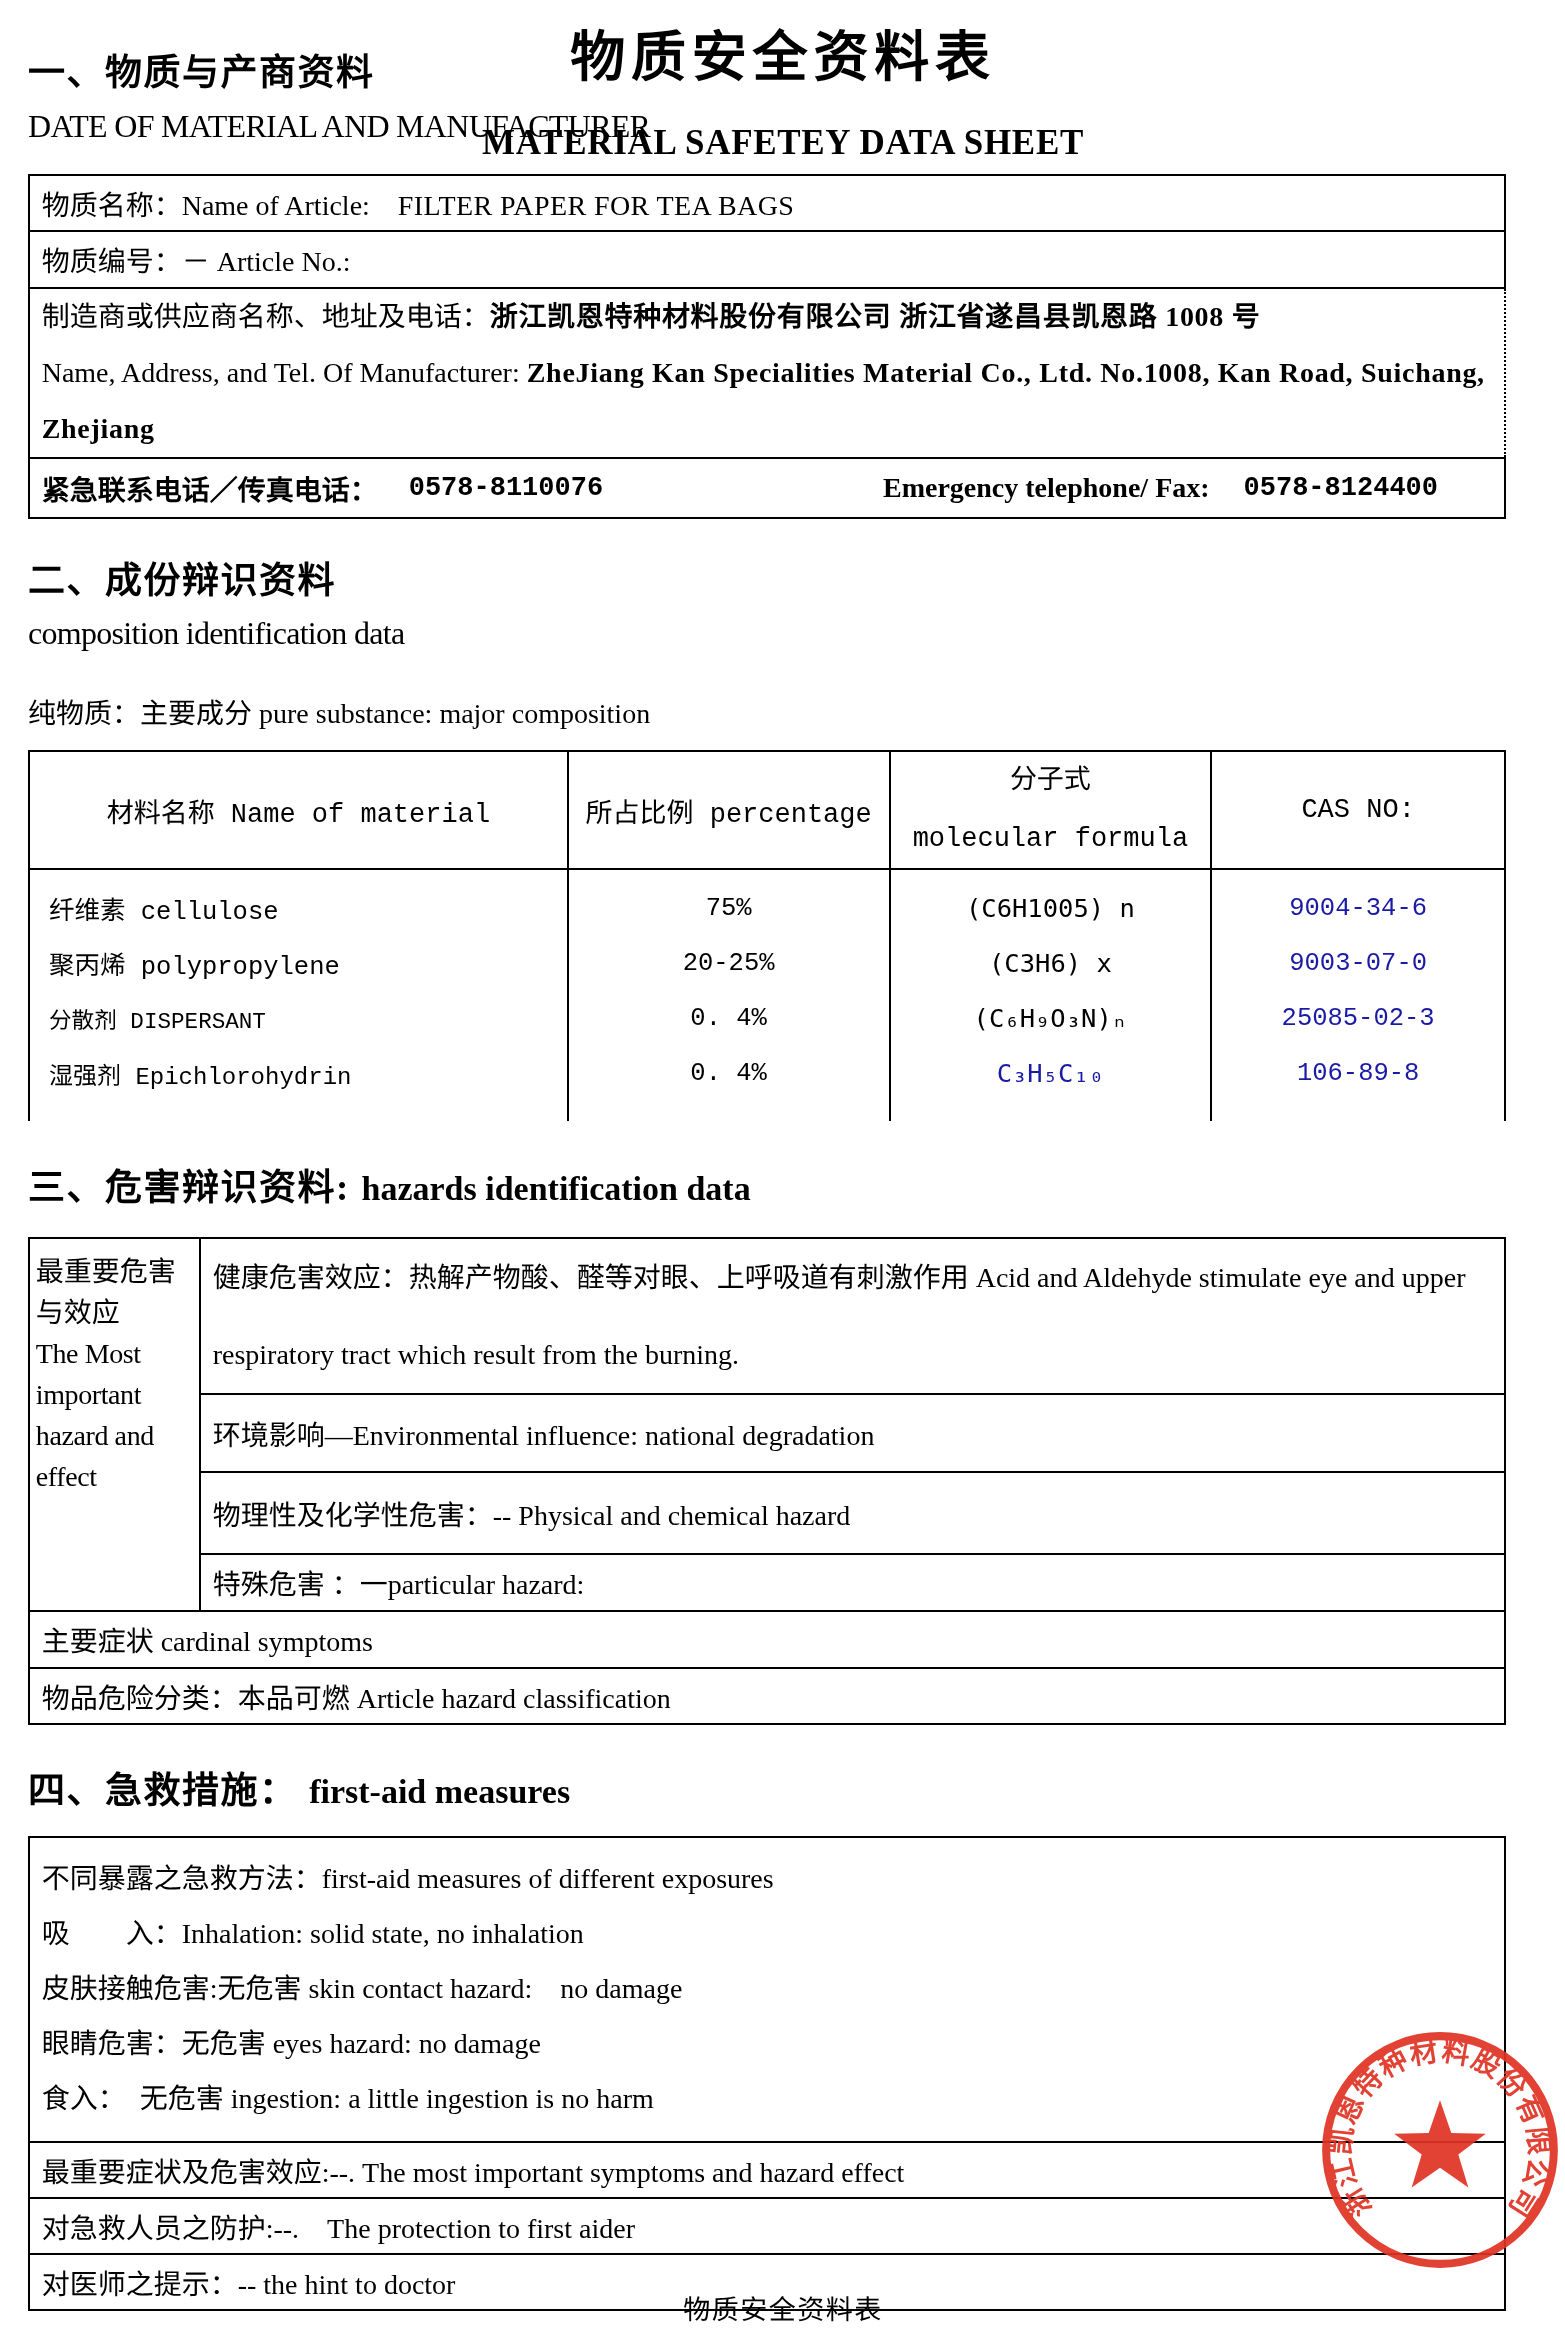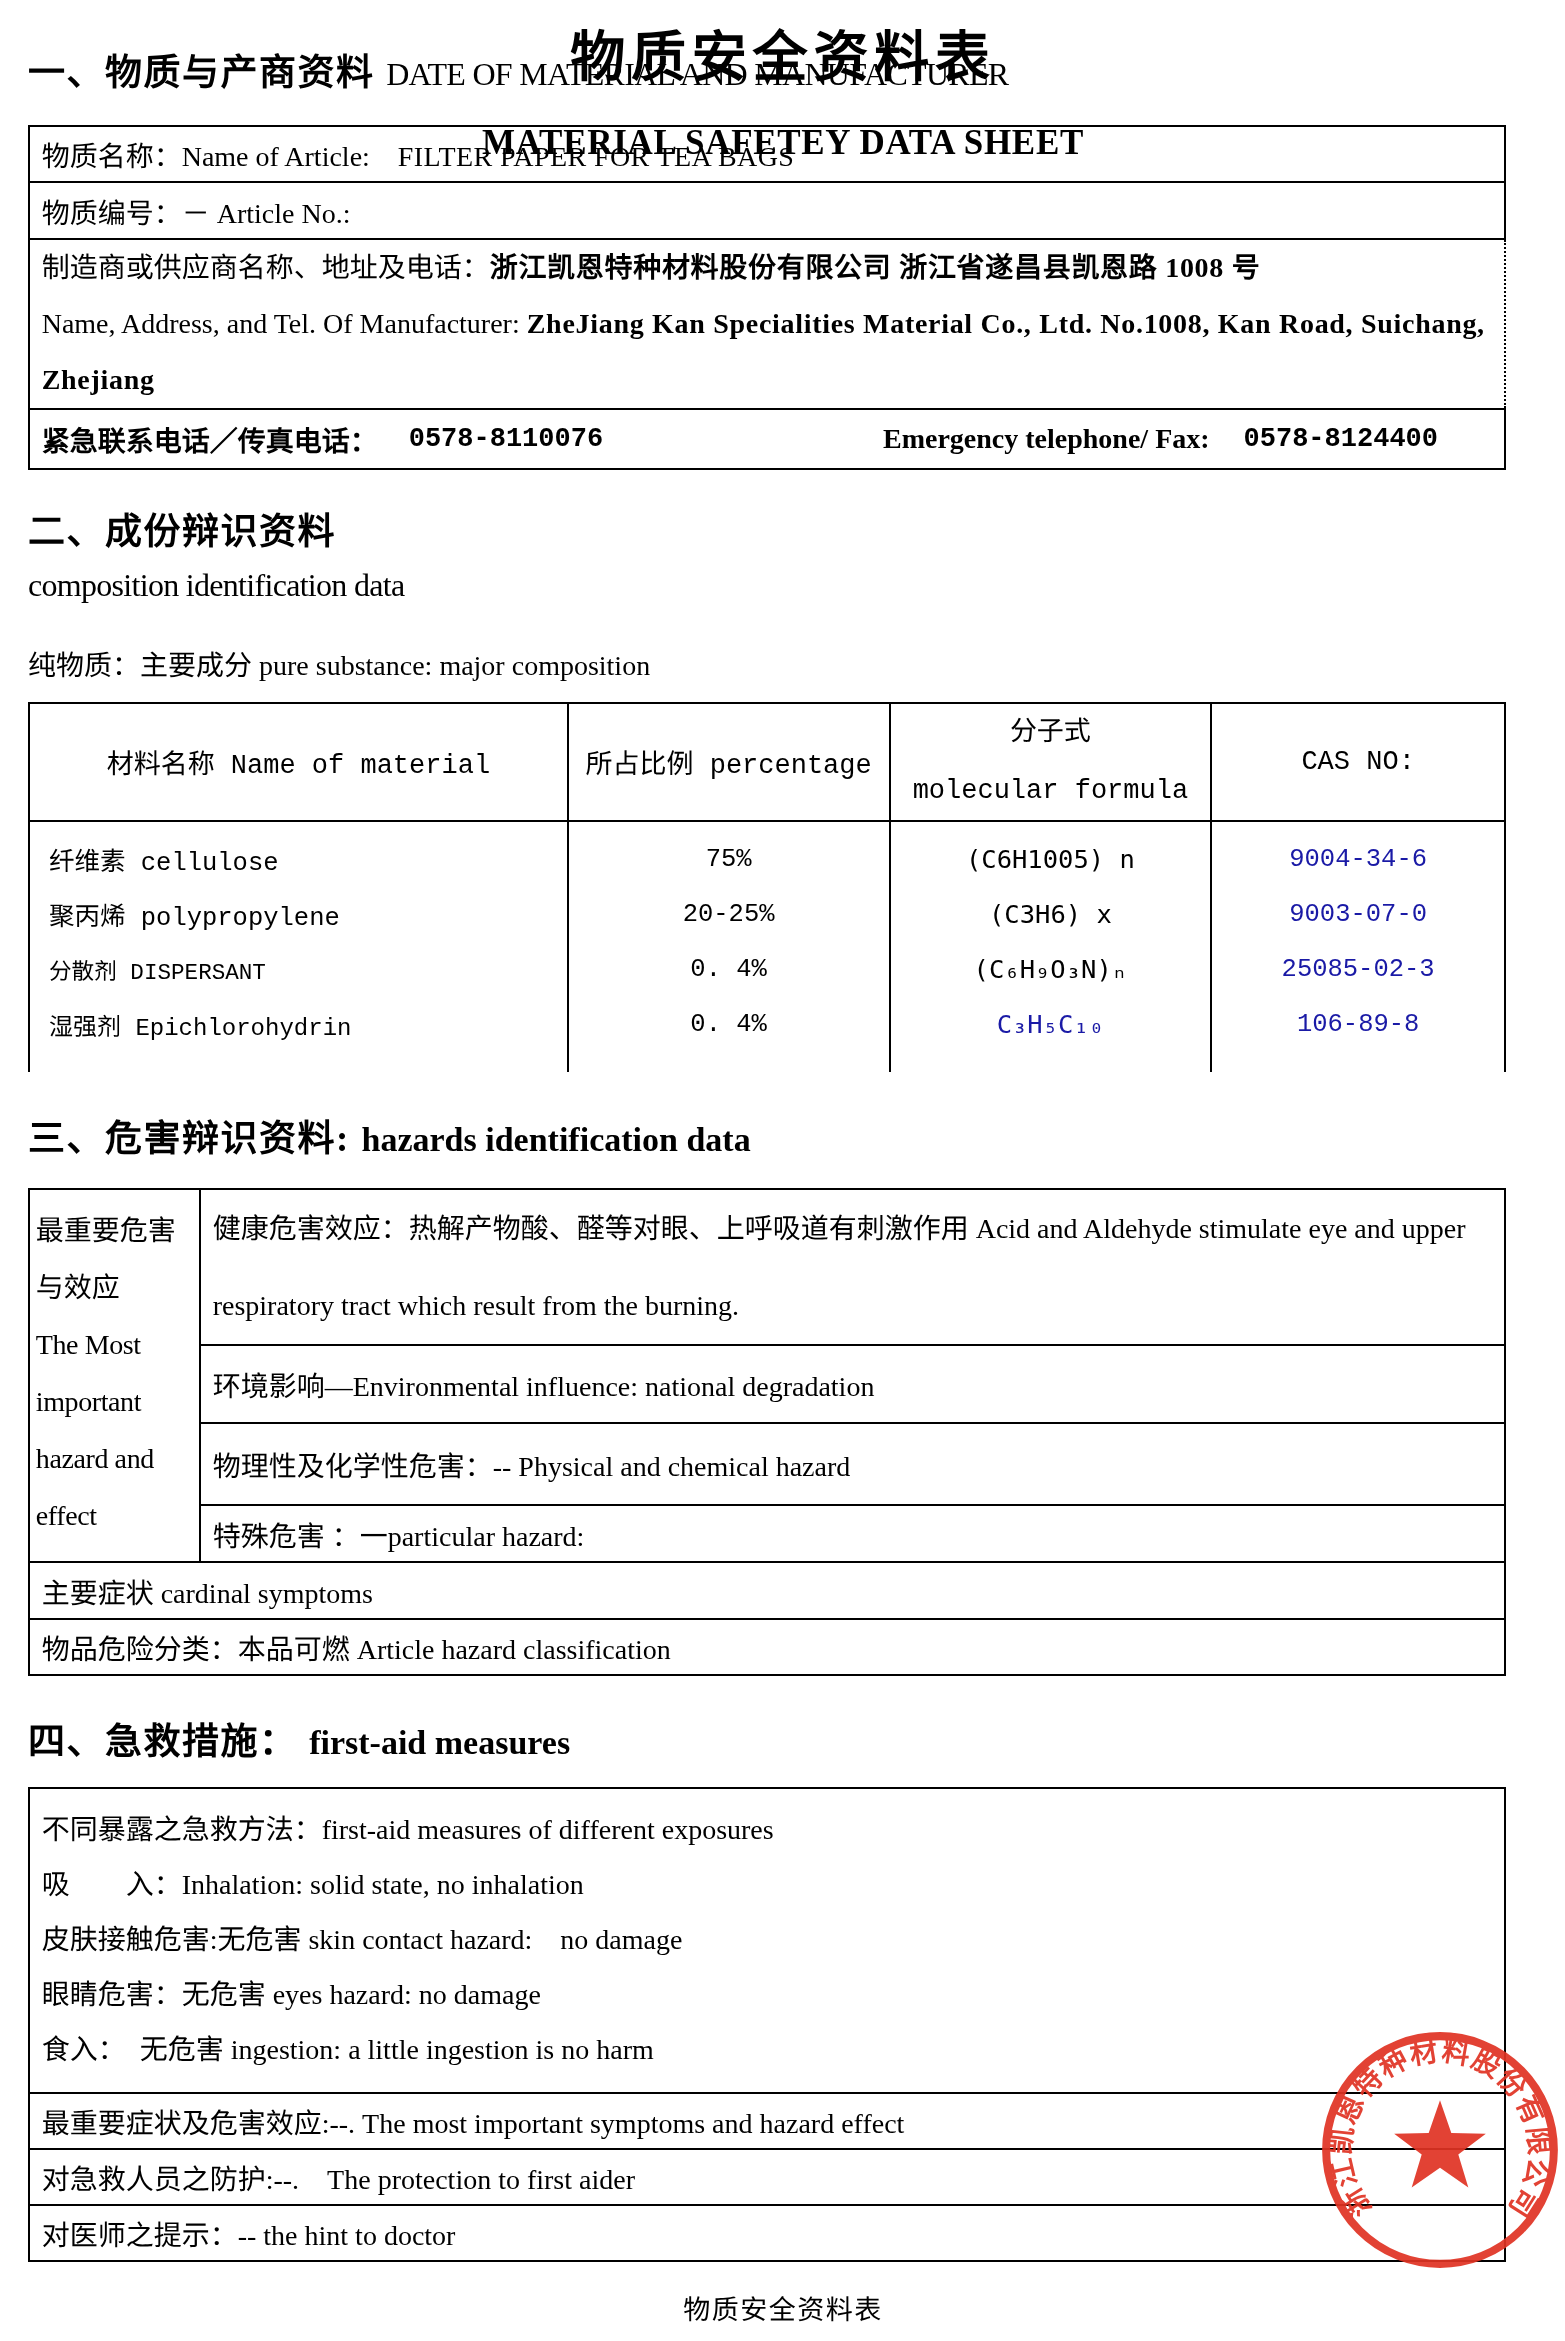--- a/index.html
+++ b/index.html
@@ -16,21 +16,21 @@
 
   
   .doc-title{margin-top:26px;text-align:center;font-size:55px;font-weight:bold;letter-spacing:5.8px;line-height:1.15;}
   .doc-subtitle{margin-top:34px;text-align:center;font-size:35px;font-weight:bold;letter-spacing:0.7px;}
 
   
   .sec{display:flex;align-items:baseline;gap:11.7px;white-space:nowrap;}
   .sec .cn{font-size:37px;font-weight:bold;letter-spacing:1.5px;}
   .sec .en{font-size:32px;letter-spacing:-0.7px;}
   .sec.bold-en .en{font-weight:bold;font-size:34px;letter-spacing:0;}
-  .sec1{margin-top:42px;}
+  .sec1{margin-top:42px;flex-direction:column;}
   .sec2{margin-top:31px;flex-direction:column;}
   .sec3{margin-top:36px;}
   .sec4{margin-top:35px;}
 
   
   table{border-collapse:collapse;width:100%;table-layout:fixed;}
   td{padding:0;}
 
   
   .t1{margin-top:29px;border:2.9px solid #000;border-right:none;font-size:28px;}
@@ -58,21 +58,21 @@
   .comp tbody td{border-right:2.2px solid #000;vertical-align:top;padding:10.2px 0 20.4px 0;}
   .comp .hdr-formula div{line-height:58px;}
   .comp-line{height:55px;display:flex;align-items:center;justify-content:center;font-size:25.5px;}
   .comp td.c-mat .comp-line{justify-content:flex-start;padding-left:19px;}
   .blue{color:#1a1aa6;}
   .formula{font-family:"DejaVu Sans Mono","Liberation Mono",monospace;}
 
   
   .hz{margin-top:26px;border:2.9px solid #000;font-size:28px;}
   .hz td{border:2.2px solid #000;vertical-align:middle;padding-left:11.7px;padding-right:7.3px;}
-  .hz .hz-left{vertical-align:top;padding-top:11.7px;padding-left:5.8px;line-height:57px;}
+  .hz .hz-left{vertical-align:top;padding-top:11.7px;padding-left:5.8px;line-height:41px;}
   .hz .hz-left .enl{letter-spacing:-0.4px;}
   .hz .hr1 td.rt{height:122px;line-height:77px;}
   .hz .hr2 td{height:76px;}
   .hz .hr3 td{height:80px;}
   .hz .hr4 td{height:55px;}
   .hz .hr5 td{height:55px;}
   .hz .hr6 td{height:54px;}
 
   
   .fa{margin-top:22px;border:2.9px solid #000;font-size:28px;}

